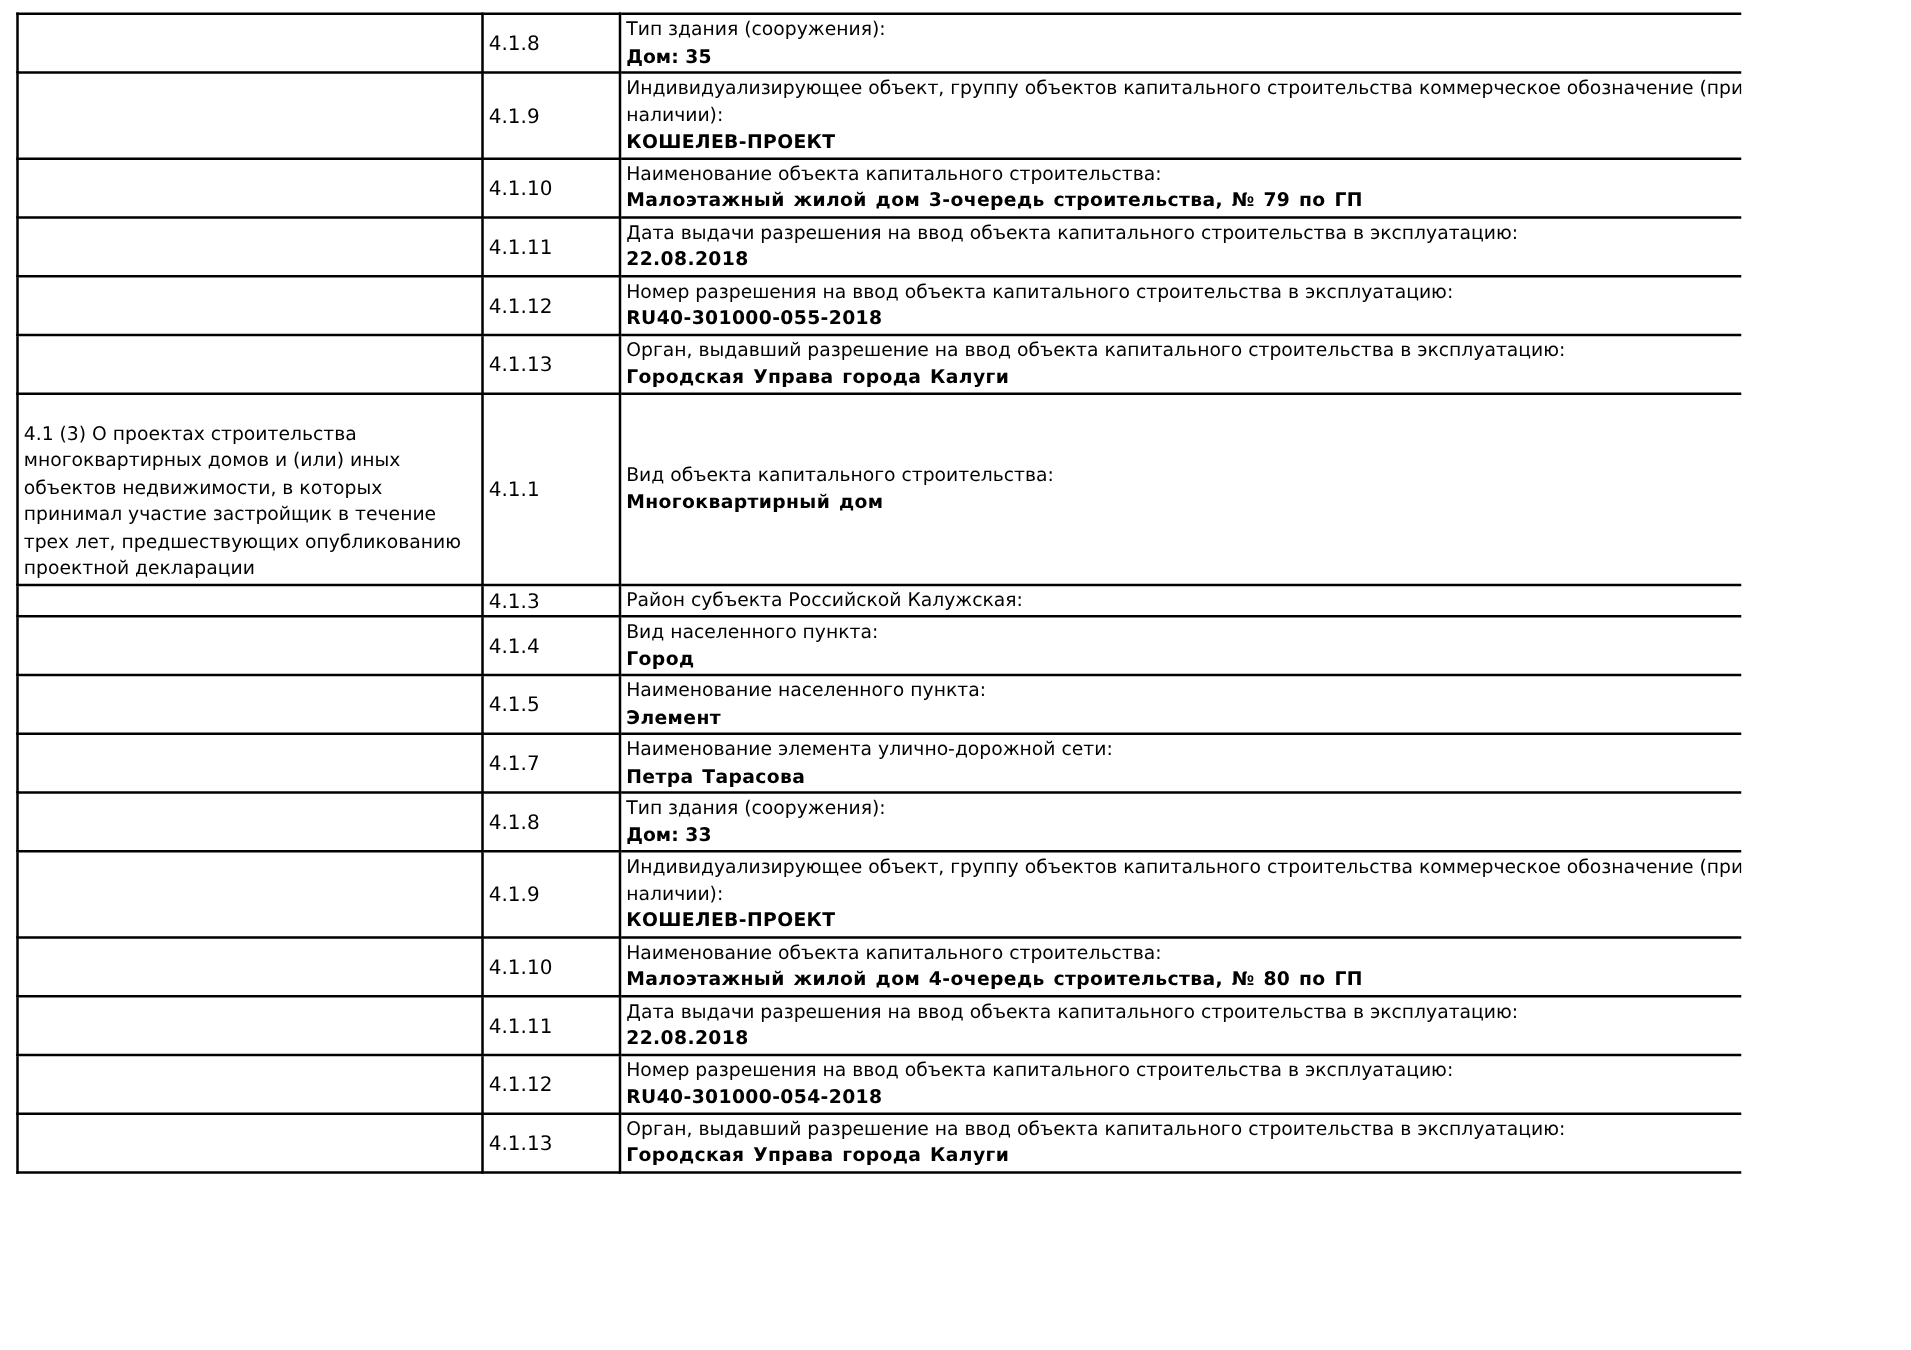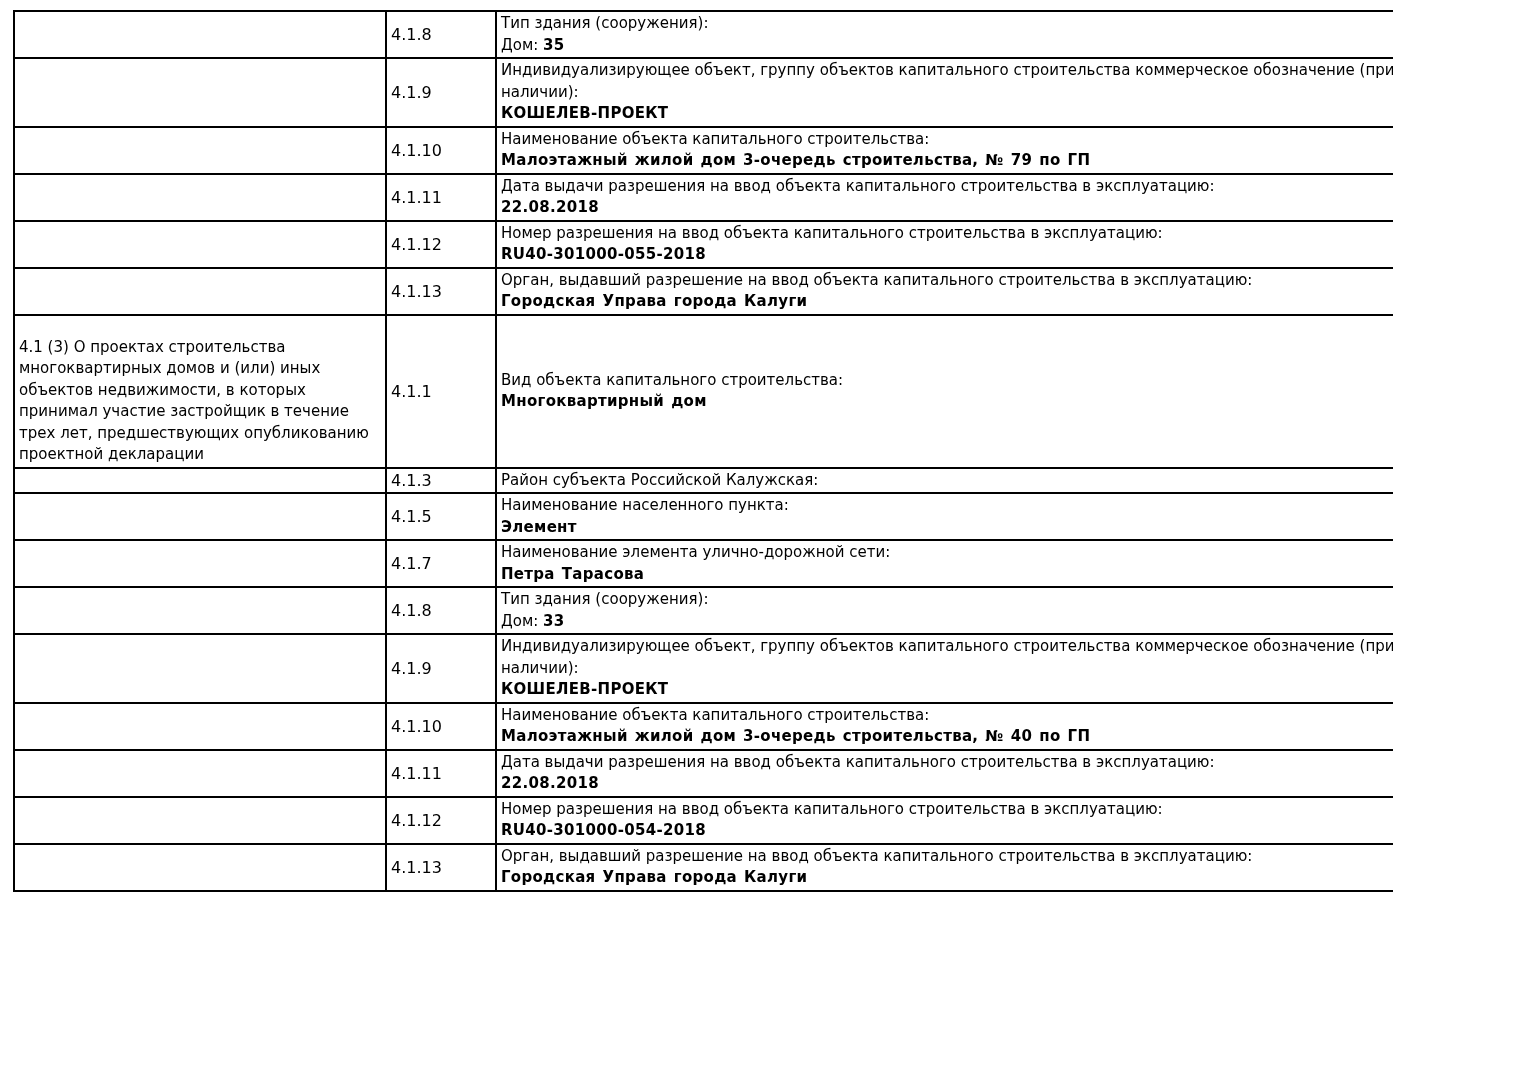--- a/index.html
+++ b/index.html
@@ -51,21 +51,21 @@
     font-size: 15px;
     line-height: 21.5px;
     white-space: pre-line;
   }
   .value {
     font-size: 15px;
     line-height: 21.5px;
     font-weight: bold;
   }
   .value .vp {
-    font-weight: normal;
+    font-weight: bold;
   }
   .value .vb {
     letter-spacing: 0.3px;
     word-spacing: 1.5px;
     text-align: right;
   }
 </style>
 </head>
 <body>
 
@@ -181,20 +181,32 @@
     </td>
     <td class="code">
       <span>4.1.3</span>
     </td>
     <td class="content">
       <div class="label">Район субъекта Российской Калужская:</div>
 
     </td>
   </tr>
 
+  <tr>
+    <td class="sec">
+      <div class="sec-text"></div>
+    </td>
+    <td class="code">
+      <span>4.1.4</span>
+    </td>
+    <td class="content">
+      <div class="label">Вид населенного пункта:</div>
+      <div class="value"><span class="vp"></span><span class="vb">Город</span></div>
+    </td>
+  </tr>
 
   <tr>
     <td class="sec">
       <div class="sec-text"></div>
     </td>
     <td class="code">
       <span>4.1.5</span>
     </td>
     <td class="content">
       <div class="label">Наименование населенного пункта:</div>
@@ -245,21 +257,21 @@
 
   <tr>
     <td class="sec">
       <div class="sec-text"></div>
     </td>
     <td class="code">
       <span>4.1.10</span>
     </td>
     <td class="content">
       <div class="label">Наименование объекта капитального строительства:</div>
-      <div class="value"><span class="vp"></span><span class="vb">Малоэтажный жилой дом 3-очередь строительства, № 40 по ГП</span></div>
+      <div class="value"><span class="vp"></span><span class="vb">Малоэтажный жилой дом 4-очередь строительства, № 80 по ГП</span></div>
     </td>
   </tr>
 
   <tr>
     <td class="sec">
       <div class="sec-text"></div>
     </td>
     <td class="code">
       <span>4.1.11</span>
     </td>

